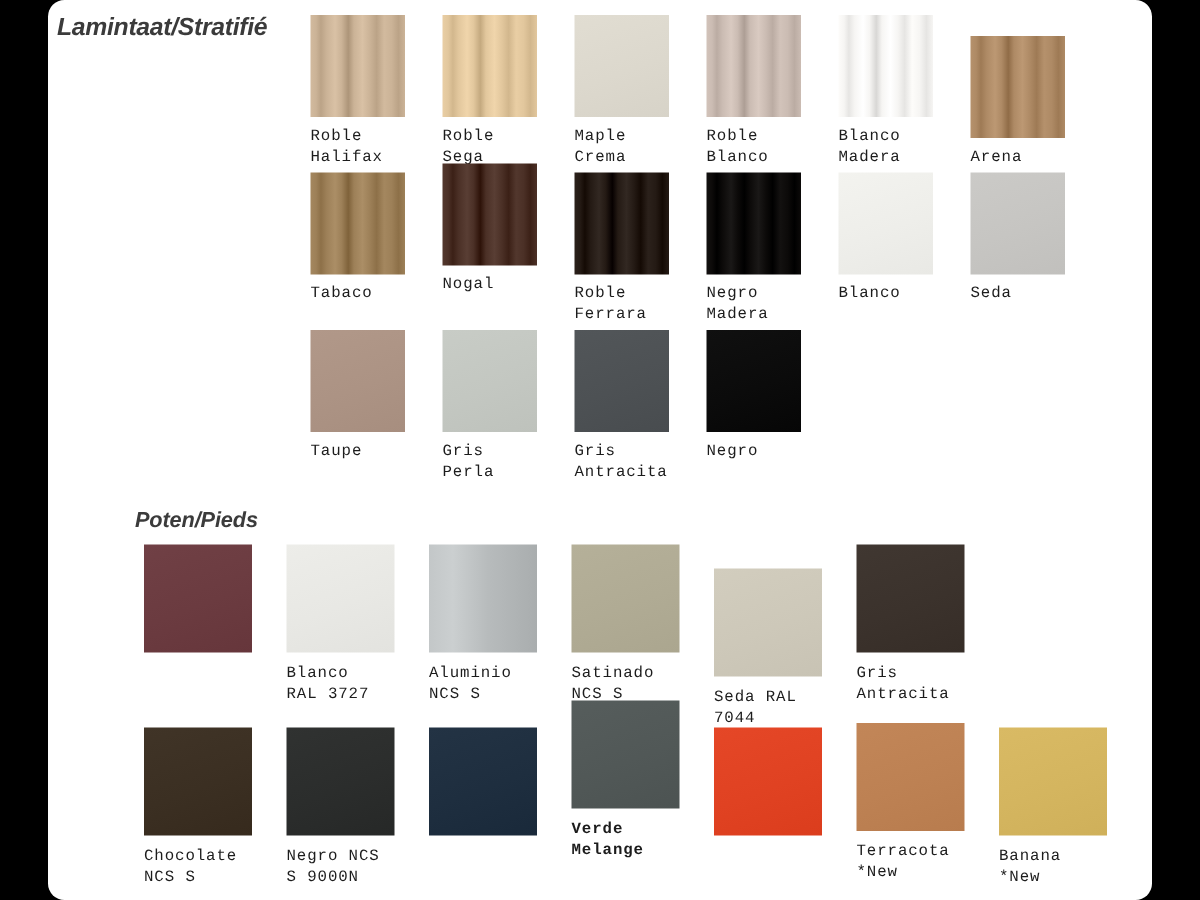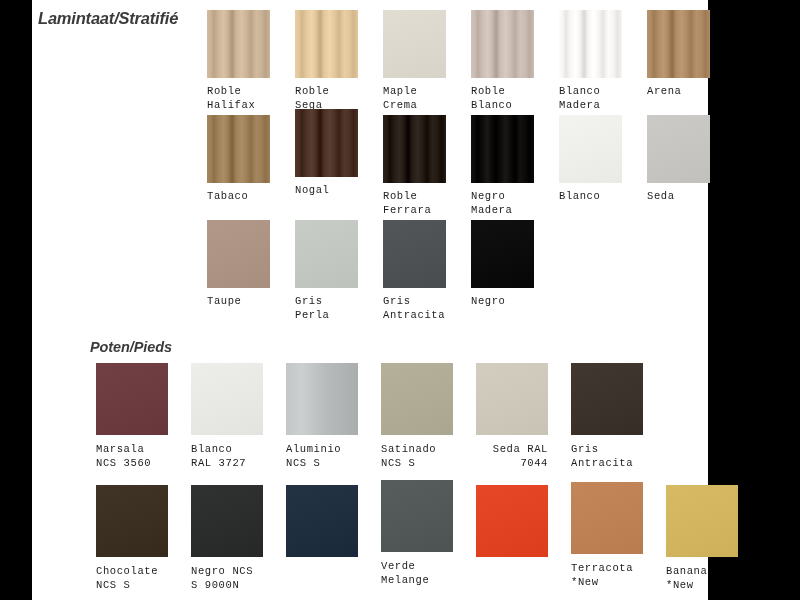--- a/index.html
+++ b/index.html
@@ -19,22 +19,23 @@
   }
   .bar-left, .bar-right {
     position:absolute; top:0; height:600px; background:#000;
   }
   .bar-left  { left:0;   width:32px; }
   .bar-right { left:768px; width:32px; }
 
   .sheet {
     position:absolute;
     left:32px; top:0;
-    width:676px; height:600px;
+    width:736px; height:600px;
     background:#ffffff;
+    border-radius:11px;
   }
 
   
   .section-title {
     position:absolute;
     font-family:"Liberation Sans", sans-serif;
     font-style:italic;
     font-weight:bold;
     color:#3b3b3b;
     white-space:nowrap;
@@ -102,21 +103,21 @@
           <div class="swatch-label"><span>Maple</span><span class="l2">Crema</span></div>
         </div>
         <div class="swatch-item grp-laminate" style="left: 439px; top: 10px;">
           <span class="swatch-chip" title="Roble Blanco" style="background: linear-gradient(90deg, rgb(210, 195, 186) 0%, rgb(203, 188, 179) 6%, rgb(187, 172, 163) 11%, rgb(203, 188, 179) 17%, rgb(217, 202, 193) 26%, rgb(203, 188, 179) 33%, rgb(173, 158, 149) 40%, rgb(203, 188, 179) 46%, rgb(217, 202, 193) 55%, rgb(203, 188, 179) 63%, rgb(187, 172, 163) 70%, rgb(210, 195, 186) 78%, rgb(203, 188, 179) 86%, rgb(187, 172, 163) 93%, rgb(203, 188, 179) 100%); width: 63px; height: 68px;"></span>
           <div class="swatch-label"><span>Roble</span><span class="l2">Blanco</span></div>
         </div>
         <div class="swatch-item grp-laminate" style="left: 527px; top: 10px;">
           <span class="swatch-chip" title="Blanco Madera" style="background: linear-gradient(90deg, rgb(253, 252, 250) 0%, rgb(246, 245, 243) 6%, rgb(230, 229, 227) 11%, rgb(246, 245, 243) 17%, rgb(255, 255, 255) 26%, rgb(246, 245, 243) 33%, rgb(216, 215, 213) 40%, rgb(246, 245, 243) 46%, rgb(255, 255, 255) 55%, rgb(246, 245, 243) 63%, rgb(230, 229, 227) 70%, rgb(253, 252, 250) 78%, rgb(246, 245, 243) 86%, rgb(230, 229, 227) 93%, rgb(246, 245, 243) 100%); width: 63px; height: 68px;"></span>
           <div class="swatch-label"><span>Blanco</span><span class="l2">Madera</span></div>
         </div>
-        <div class="swatch-item grp-laminate" style="left: 615px; top: 10px;">
+        <div class="swatch-item grp-laminate" style="left: 615px; top: 24px;">
           <span class="swatch-chip" title="Arena" style="background: linear-gradient(90deg, rgb(181, 145, 108) 0%, rgb(174, 138, 101) 6%, rgb(158, 122, 85) 11%, rgb(174, 138, 101) 17%, rgb(188, 152, 115) 26%, rgb(174, 138, 101) 33%, rgb(144, 108, 71) 40%, rgb(174, 138, 101) 46%, rgb(188, 152, 115) 55%, rgb(174, 138, 101) 63%, rgb(158, 122, 85) 70%, rgb(181, 145, 108) 78%, rgb(174, 138, 101) 86%, rgb(158, 122, 85) 93%, rgb(174, 138, 101) 100%); width: 63px; height: 68px;"></span>
           <div class="swatch-label"><span>Arena</span></div>
         </div>
         <div class="swatch-item grp-laminate" style="left: 175px; top: 115px;">
           <span class="swatch-chip" title="Tabaco" style="background: linear-gradient(90deg, rgb(164, 135, 95) 0%, rgb(157, 128, 88) 6%, rgb(141, 112, 72) 11%, rgb(157, 128, 88) 17%, rgb(171, 142, 102) 26%, rgb(157, 128, 88) 33%, rgb(127, 98, 58) 40%, rgb(157, 128, 88) 46%, rgb(171, 142, 102) 55%, rgb(157, 128, 88) 63%, rgb(141, 112, 72) 70%, rgb(164, 135, 95) 78%, rgb(157, 128, 88) 86%, rgb(141, 112, 72) 93%, rgb(157, 128, 88) 100%); width: 63px; height: 68px;"></span>
           <div class="swatch-label"><span>Tabaco</span></div>
         </div>
         <div class="swatch-item grp-laminate" style="left: 263px; top: 109px;">
           <span class="swatch-chip" title="Nogal" style="background: linear-gradient(90deg, rgb(82, 55, 45) 0%, rgb(75, 48, 38) 6%, rgb(59, 32, 22) 11%, rgb(75, 48, 38) 17%, rgb(89, 62, 52) 26%, rgb(75, 48, 38) 33%, rgb(45, 18, 8) 40%, rgb(75, 48, 38) 46%, rgb(89, 62, 52) 55%, rgb(75, 48, 38) 63%, rgb(59, 32, 22) 70%, rgb(82, 55, 45) 78%, rgb(75, 48, 38) 86%, rgb(59, 32, 22) 93%, rgb(75, 48, 38) 100%); width: 63px; height: 68px;"></span>
           <div class="swatch-label"><span>Nogal</span></div>
@@ -148,54 +149,53 @@
         <div class="swatch-item grp-laminate" style="left: 351px; top: 220px;">
           <span class="swatch-chip" title="Gris Antracita" style="background: linear-gradient(160deg, rgb(82, 86, 89) 0%, rgb(77, 81, 84) 55%, rgb(72, 76, 79) 100%); width: 63px; height: 68px;"></span>
           <div class="swatch-label"><span>Gris</span><span class="l2">Antracita</span></div>
         </div>
         <div class="swatch-item grp-laminate" style="left: 439px; top: 220px;">
           <span class="swatch-chip" title="Negro" style="background: linear-gradient(160deg, rgb(16, 16, 16) 0%, rgb(11, 11, 11) 55%, rgb(6, 6, 6) 100%); width: 63px; height: 68px;"></span>
           <div class="swatch-label"><span>Negro</span></div>
         </div>
         <div class="swatch-item grp-poten" style="left: 64px; top: 363px;">
           <span class="swatch-chip" title="Marsala NCS 3560" style="background: linear-gradient(160deg, rgb(112, 64, 69) 0%, rgb(107, 59, 64) 55%, rgb(102, 54, 59) 100%); width: 72px; height: 72px;"></span>
-          <div class="swatch-label"><span>Marsala</span><span class="l2">NCS 3560</span></div>
         </div>
         <div class="swatch-item grp-poten" style="left: 159px; top: 363px;">
           <span class="swatch-chip" title="Blanco RAL 9003" style="background: linear-gradient(160deg, rgb(237, 237, 233) 0%, rgb(232, 232, 228) 55%, rgb(227, 227, 223) 100%); width: 72px; height: 72px;"></span>
           <div class="swatch-label"><span>Blanco</span><span class="l2">RAL 3727</span></div>
         </div>
         <div class="swatch-item grp-poten" style="left: 254px; top: 363px;">
           <span class="swatch-chip" title="Aluminio NCS S" style="background: linear-gradient(90deg, rgb(195, 199, 200) 0%, rgb(203, 207, 208) 22%, rgb(183, 187, 188) 55%, rgb(169, 173, 174) 100%); width: 72px; height: 72px;"></span>
           <div class="swatch-label"><span>Aluminio</span><span class="l2">NCS S</span></div>
         </div>
         <div class="swatch-item grp-poten" style="left: 349px; top: 363px;">
           <span class="swatch-chip" title="Satinado NCS S" style="background: linear-gradient(160deg, rgb(181, 176, 153) 0%, rgb(176, 171, 148) 55%, rgb(171, 166, 143) 100%); width: 72px; height: 72px;"></span>
           <div class="swatch-label"><span>Satinado</span><span class="l2">NCS S</span></div>
         </div>
-        <div class="swatch-item grp-poten" style="left: 444px; top: 363px; text-align: right;">
+        <div class="swatch-item grp-poten" style="left: 444px; top: 379px;">
           <span class="swatch-chip" title="Seda RAL 7044" style="background: linear-gradient(160deg, rgb(210, 205, 190) 0%, rgb(205, 200, 185) 55%, rgb(200, 195, 180) 100%); width: 72px; height: 72px;"></span>
           <div class="swatch-label"><span>Seda RAL</span><span class="l2">7044</span></div>
         </div>
         <div class="swatch-item grp-poten" style="left: 539px; top: 363px;">
           <span class="swatch-chip" title="Gris Antracita" style="background: linear-gradient(160deg, rgb(64, 55, 49) 0%, rgb(59, 50, 44) 55%, rgb(54, 45, 39) 100%); width: 72px; height: 72px;"></span>
           <div class="swatch-label"><span>Gris</span><span class="l2">Antracita</span></div>
         </div>
         <div class="swatch-item grp-poten" style="left: 64px; top: 485px;">
           <span class="swatch-chip" title="Chocolate NCS S" style="background: linear-gradient(160deg, rgb(64, 52, 39) 0%, rgb(59, 47, 34) 55%, rgb(54, 42, 29) 100%); width: 72px; height: 72px;"></span>
           <div class="swatch-label"><span>Chocolate</span><span class="l2">NCS S</span></div>
         </div>
         <div class="swatch-item grp-poten" style="left: 159px; top: 485px;">
           <span class="swatch-chip" title="Negro NCS S 9000N" style="background: linear-gradient(160deg, rgb(48, 50, 49) 0%, rgb(43, 45, 44) 55%, rgb(38, 40, 39) 100%); width: 72px; height: 72px;"></span>
           <div class="swatch-label"><span>Negro NCS</span><span class="l2">S 9000N</span></div>
         </div>
         <div class="swatch-item grp-poten" style="left: 254px; top: 485px;">
           <span class="swatch-chip" title="Azul Marino" style="background: linear-gradient(160deg, rgb(35, 51, 68) 0%, rgb(30, 46, 63) 55%, rgb(25, 41, 58) 100%); width: 72px; height: 72px;"></span>
         </div>
-        <div class="swatch-item grp-poten" style="left: 349px; top: 480px;">
+        <div class="swatch-item grp-poten" style="left: 349px; top: 467px; font-weight: bold;">
           <span class="swatch-chip" title="Verde Melange" style="background: linear-gradient(160deg, rgb(86, 93, 92) 0%, rgb(81, 88, 87) 55%, rgb(76, 83, 82) 100%); width: 72px; height: 72px;"></span>
           <div class="swatch-label"><span>Verde</span><span class="l2">Melange</span></div>
         </div>
         <div class="swatch-item grp-poten" style="left: 444px; top: 485px;">
           <span class="swatch-chip" title="Rojo RAL 3020" style="background: linear-gradient(160deg, rgb(229, 71, 39) 0%, rgb(224, 66, 34) 55%, rgb(219, 61, 29) 100%); width: 72px; height: 72px;"></span>
         </div>
         <div class="swatch-item grp-poten" style="left: 539px; top: 468px; margin-top: 14px;">
           <span class="swatch-chip" title="Terracota *New" style="background: linear-gradient(160deg, rgb(194, 134, 88) 0%, rgb(189, 129, 83) 55%, rgb(184, 124, 78) 100%); width: 72px; height: 72px;"></span>
           <div class="swatch-label"><span>Terracota</span><span class="l2">*New</span></div>
         </div>

